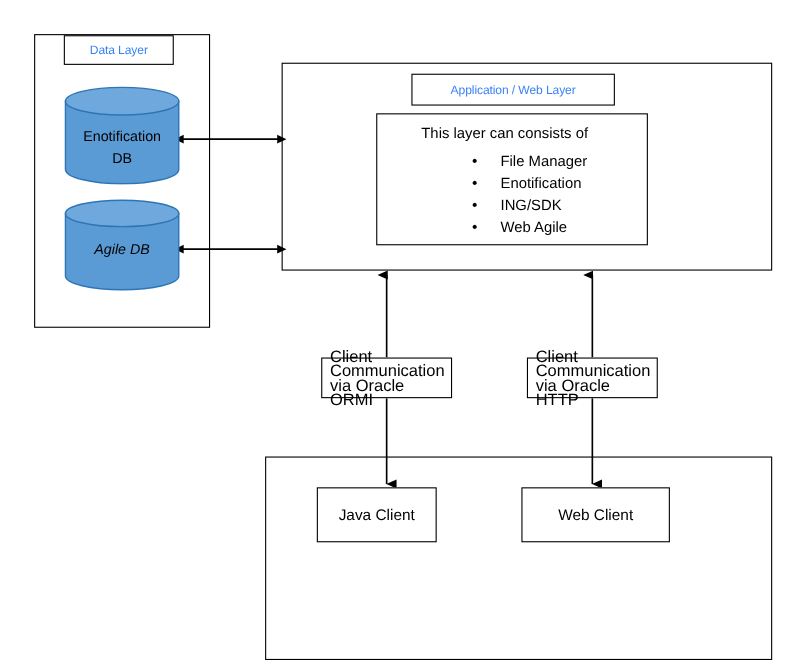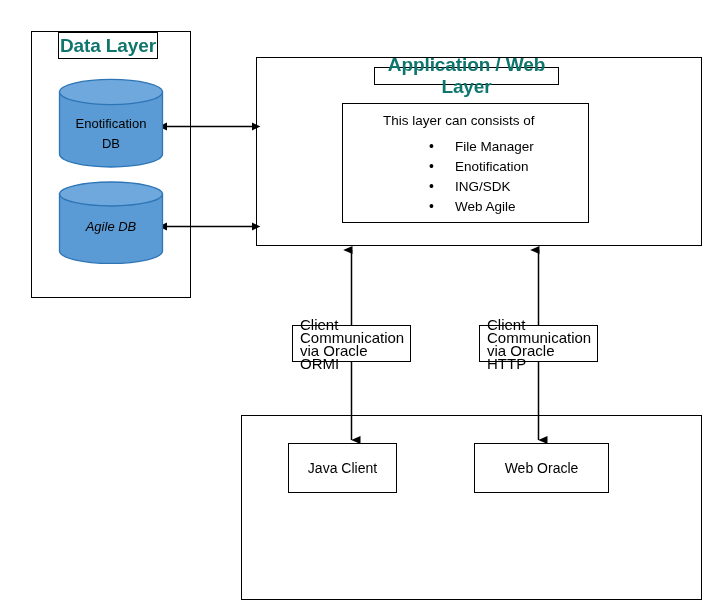--- a/index.html
+++ b/index.html
@@ -36,24 +36,24 @@
     position: absolute;
     box-sizing: border-box;
     border: 1.6px solid #000000;
     background: #ffffff;
     display: flex;
     align-items: center;
     justify-content: center;
     text-align: center;
   }
   .title-text {
-    font-weight: bold;
-    font-size: 19px;
+    font-weight: normal;
+    font-size: 11px;
     letter-spacing: -0.1px;
-    color: #0f766e;
+    color: #3b82f6;
   }
   .plain-text {
     font-size: 14px;
     color: #000000;
   }
   .small-text {
     font-size: 15px;
     line-height: 13px;
     color: #000000;
     text-align: left;
@@ -174,21 +174,21 @@
   <div class="cyl" style="left:57px; top:181px; width:108px; height:84px;font-style:italic;">
     <svg width="108" height="84" viewBox="0 0 108 84">
       <path d="M 2.5,13 L 2.5,70 A 51.5,12.4 0 0 0 105.5,70 L 105.5,13 Z" fill="#5B9BD5" stroke="#2E75B6" stroke-width="1.3"></path>
       <ellipse cx="54" cy="13" rx="51.5" ry="12" fill="#6FA8DC" stroke="#2E75B6" stroke-width="1.3"></ellipse>
     </svg>
     <div class="cyl-label" style="top:38px;">Agile DB</div>
   </div>
 
   <div class="box" style="left:256px; top:57px; width:446px; height:189px;"></div>
 
-  <div class="label-box" style="left:374px; top:67px; width:185px; height:18px;">
+  <div class="label-box" style="left:374px; top:67px; width:185px; height:29px;">
     <span class="title-text">Application / Web Layer</span>
   </div>
 
   <div class="content-box" style="left:342px; top:103px; width:247px; height:120px;padding-left:40px;">
     <p class="content-intro">This layer can consists of</p>
     <ul class="content-list">
       <li>File Manager</li>
       <li>Enotification</li>
       <li>ING/SDK</li>
       <li>Web Agile</li>
@@ -205,17 +205,17 @@
     <div class="small-text">via Oracle HTTP</div>
   </div>
 
   <div class="box" style="left:241px; top:415px; width:461px; height:185px;"></div>
 
   <div class="label-box" style="left:288px; top:443px; width:109px; height:50px;">
     <span class="plain-text">Java Client</span>
   </div>
 
   <div class="label-box" style="left:474px; top:443px; width:135px; height:50px;">
-    <span class="plain-text">Web Oracle</span>
+    <span class="plain-text">Web Client</span>
   </div>
 
 
 </div>
 
 </body></html>

